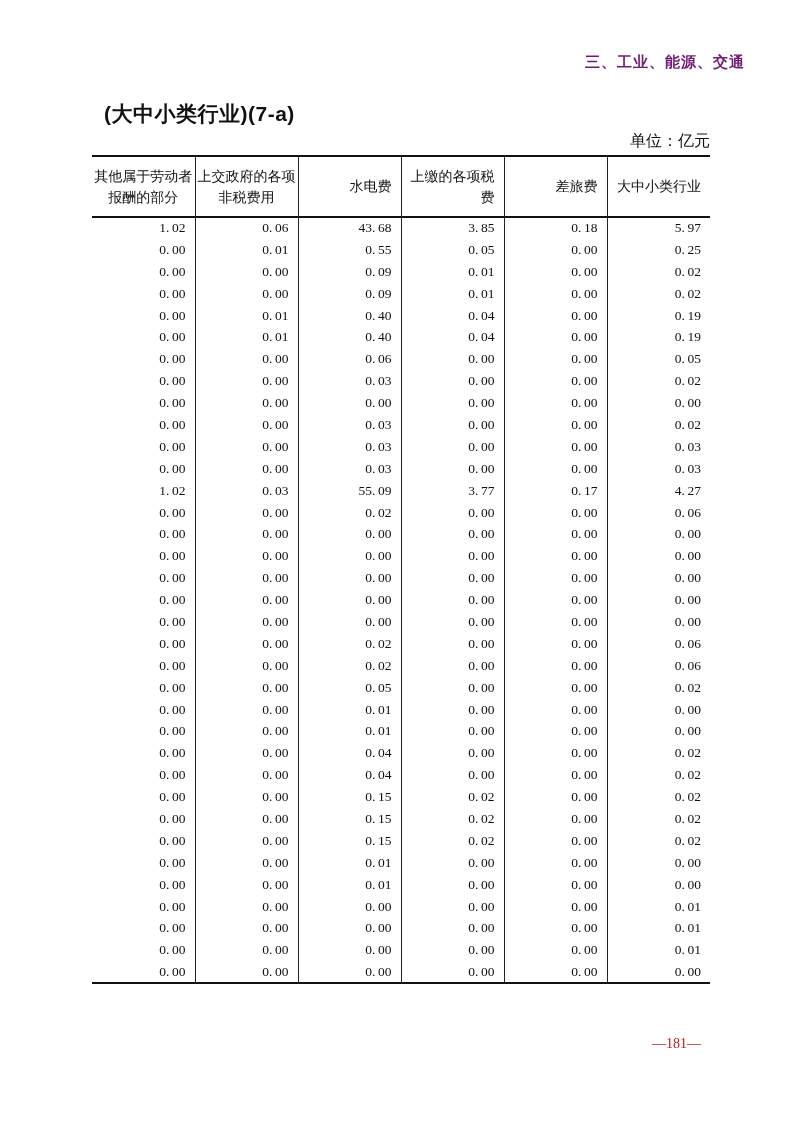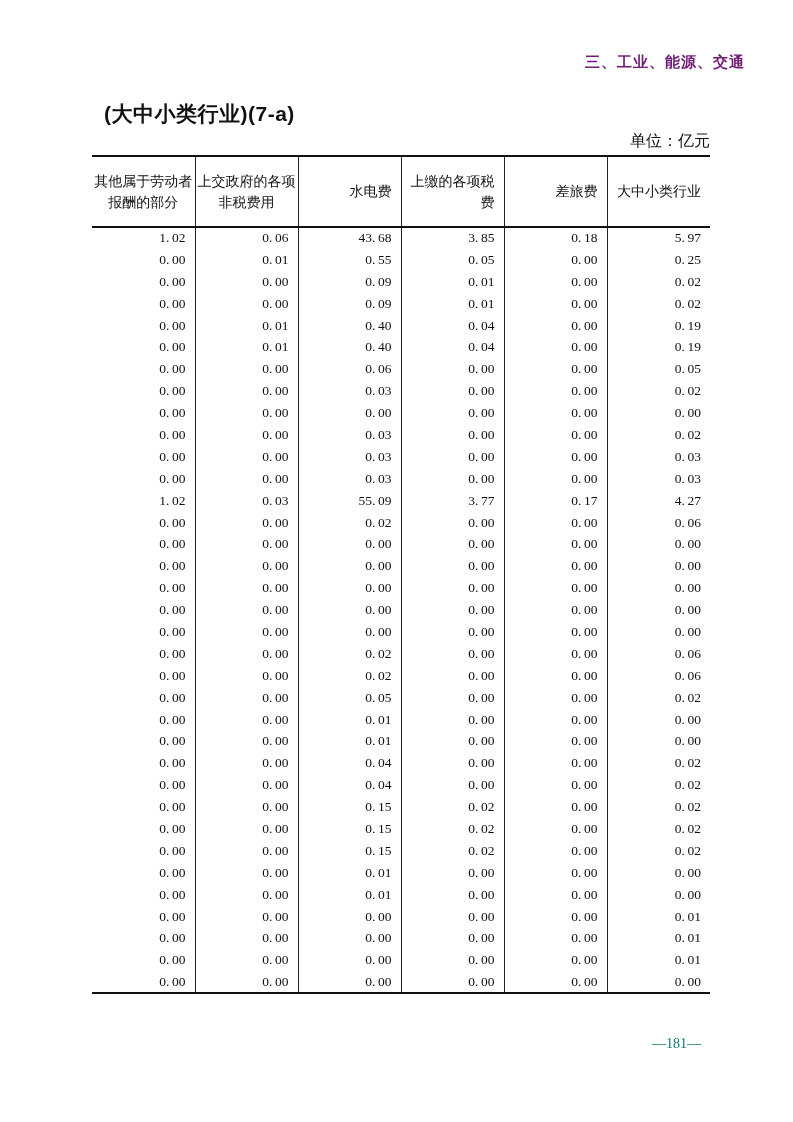--- a/index.html
+++ b/index.html
@@ -58,21 +58,21 @@
   table.data-table td {
     border: none;
     padding: 0;
     color: #111;
   }
   table.data-table th:not(:first-child),
   table.data-table td:not(:first-child) {
     border-left: 1.2px solid #222;
   }
   table.data-table thead tr {
-    height: 71px;
+    height: 61px;
   }
   table.data-table th {
     font-weight: normal;
     font-size: 14px;
     line-height: 1.5;
     vertical-align: middle;
     text-align: right;
     padding-right: 9px;
     border-bottom: 2px solid #111;
   }
@@ -90,21 +90,21 @@
     text-align: right;
     padding-right: 9px;
     white-space: nowrap;
     vertical-align: middle;
   }
   .page-number {
     position: absolute;
     top: 1036px;
     right: 92px;
     font-size: 14px;
-    color: #0f766e;
+    color: #b91c1c;
   }
 </style>
 </head>
 <body>
 
 <div class="page">
 
   <div class="page-header">三、工业、能源、交通</div>
 
   <div class="doc-title">(大中小类行业)(7-a)</div>

